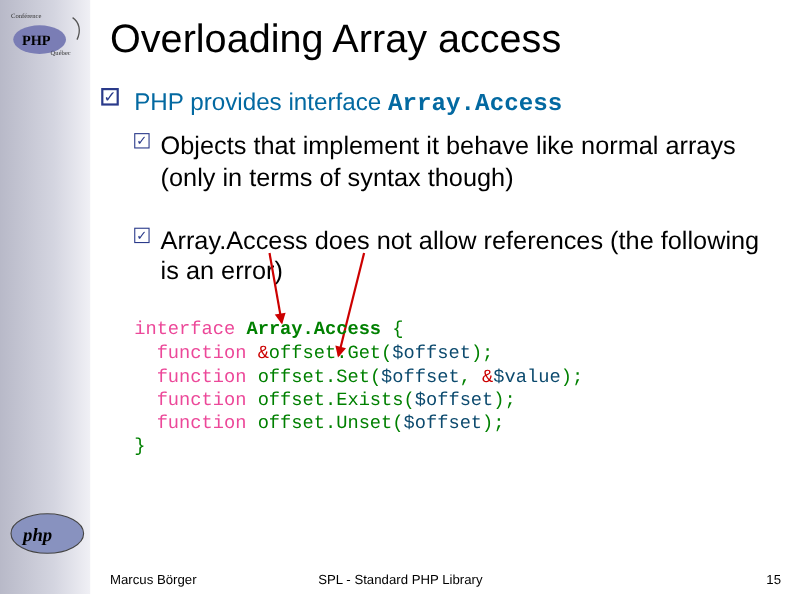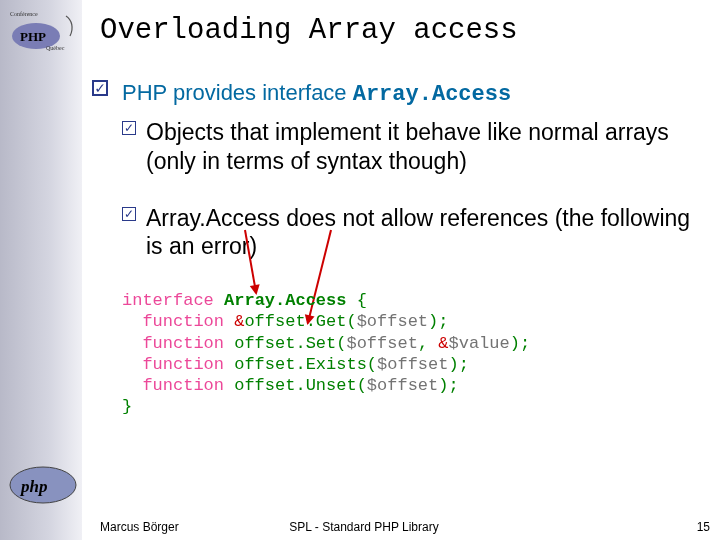--- a/index.html
+++ b/index.html
@@ -22,24 +22,23 @@
     left: 6px;
     display: flex;
     align-items: center;
     justify-content: center;
   }
   .conf-logo { top: 6px; width: 74px; height: 48px; }
   .php-logo  { top: 462px; width: 74px; height: 46px; }
   .title {
     position: absolute;
     left: 100px; top: 14px;
-    font-size: 29px;
+    font-size: 36px;
     color: #000;
     font-weight: 400;
-    font-family: Liberation Mono, monospace;
   }
   .check {
     width: 16px; height: 16px;
     border: 2px solid #2a3a8a;
     display: inline-flex;
     align-items: center;
     justify-content: center;
     font-size: 14px;
     color: #2a3a8a;
     line-height: 1;
@@ -78,21 +77,21 @@
     position: absolute;
     left: 122px; top: 290px;
     font-family: "Courier New", monospace;
     font-size: 17px;
     line-height: 1.25;
     white-space: pre;
   }
   .kw { color: #ec4899; }
   .nm { color: #008000; font-weight: bold; }
   .id { color: #008000; }
-  .var { color: #737373; margin-top: 29px; }
+  .var { color: #0c4a6e; margin-top: 29px; }
   .punc { color: #008000; }
   .red { color: #cc0000; }
   .arrow {
     position: absolute;
     width: 2px; height: 64px;
     background: #cc0000;
     transform-origin: top center;
   }
   .arrow::after {
     content: "";

